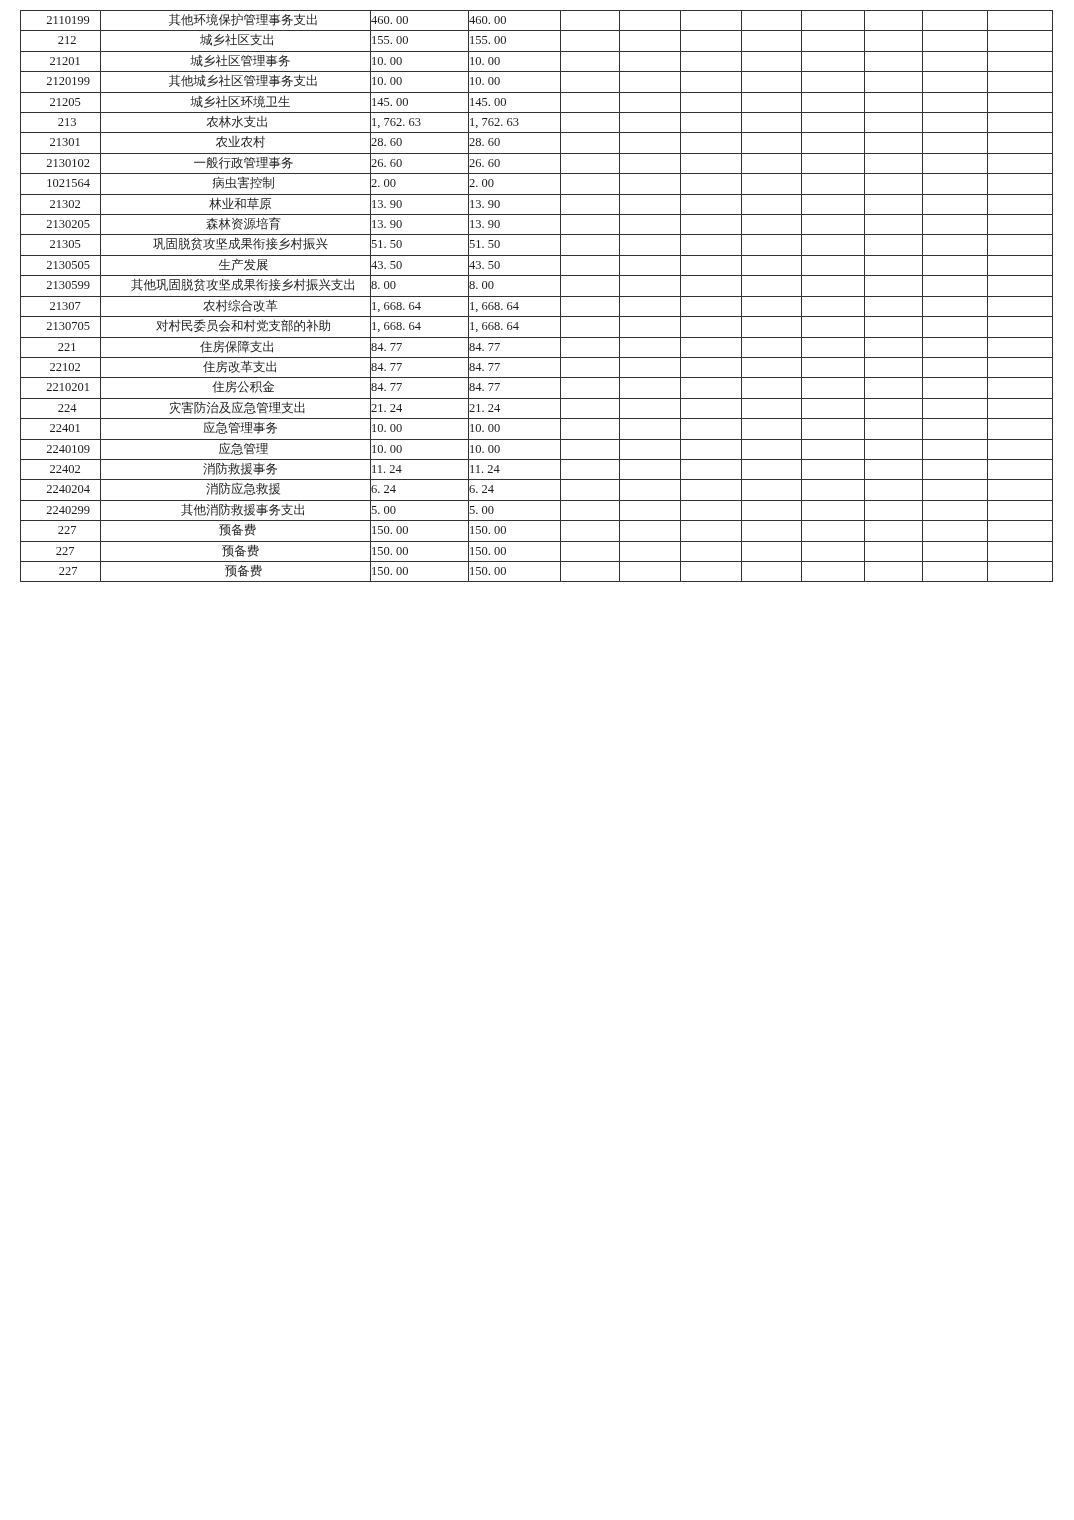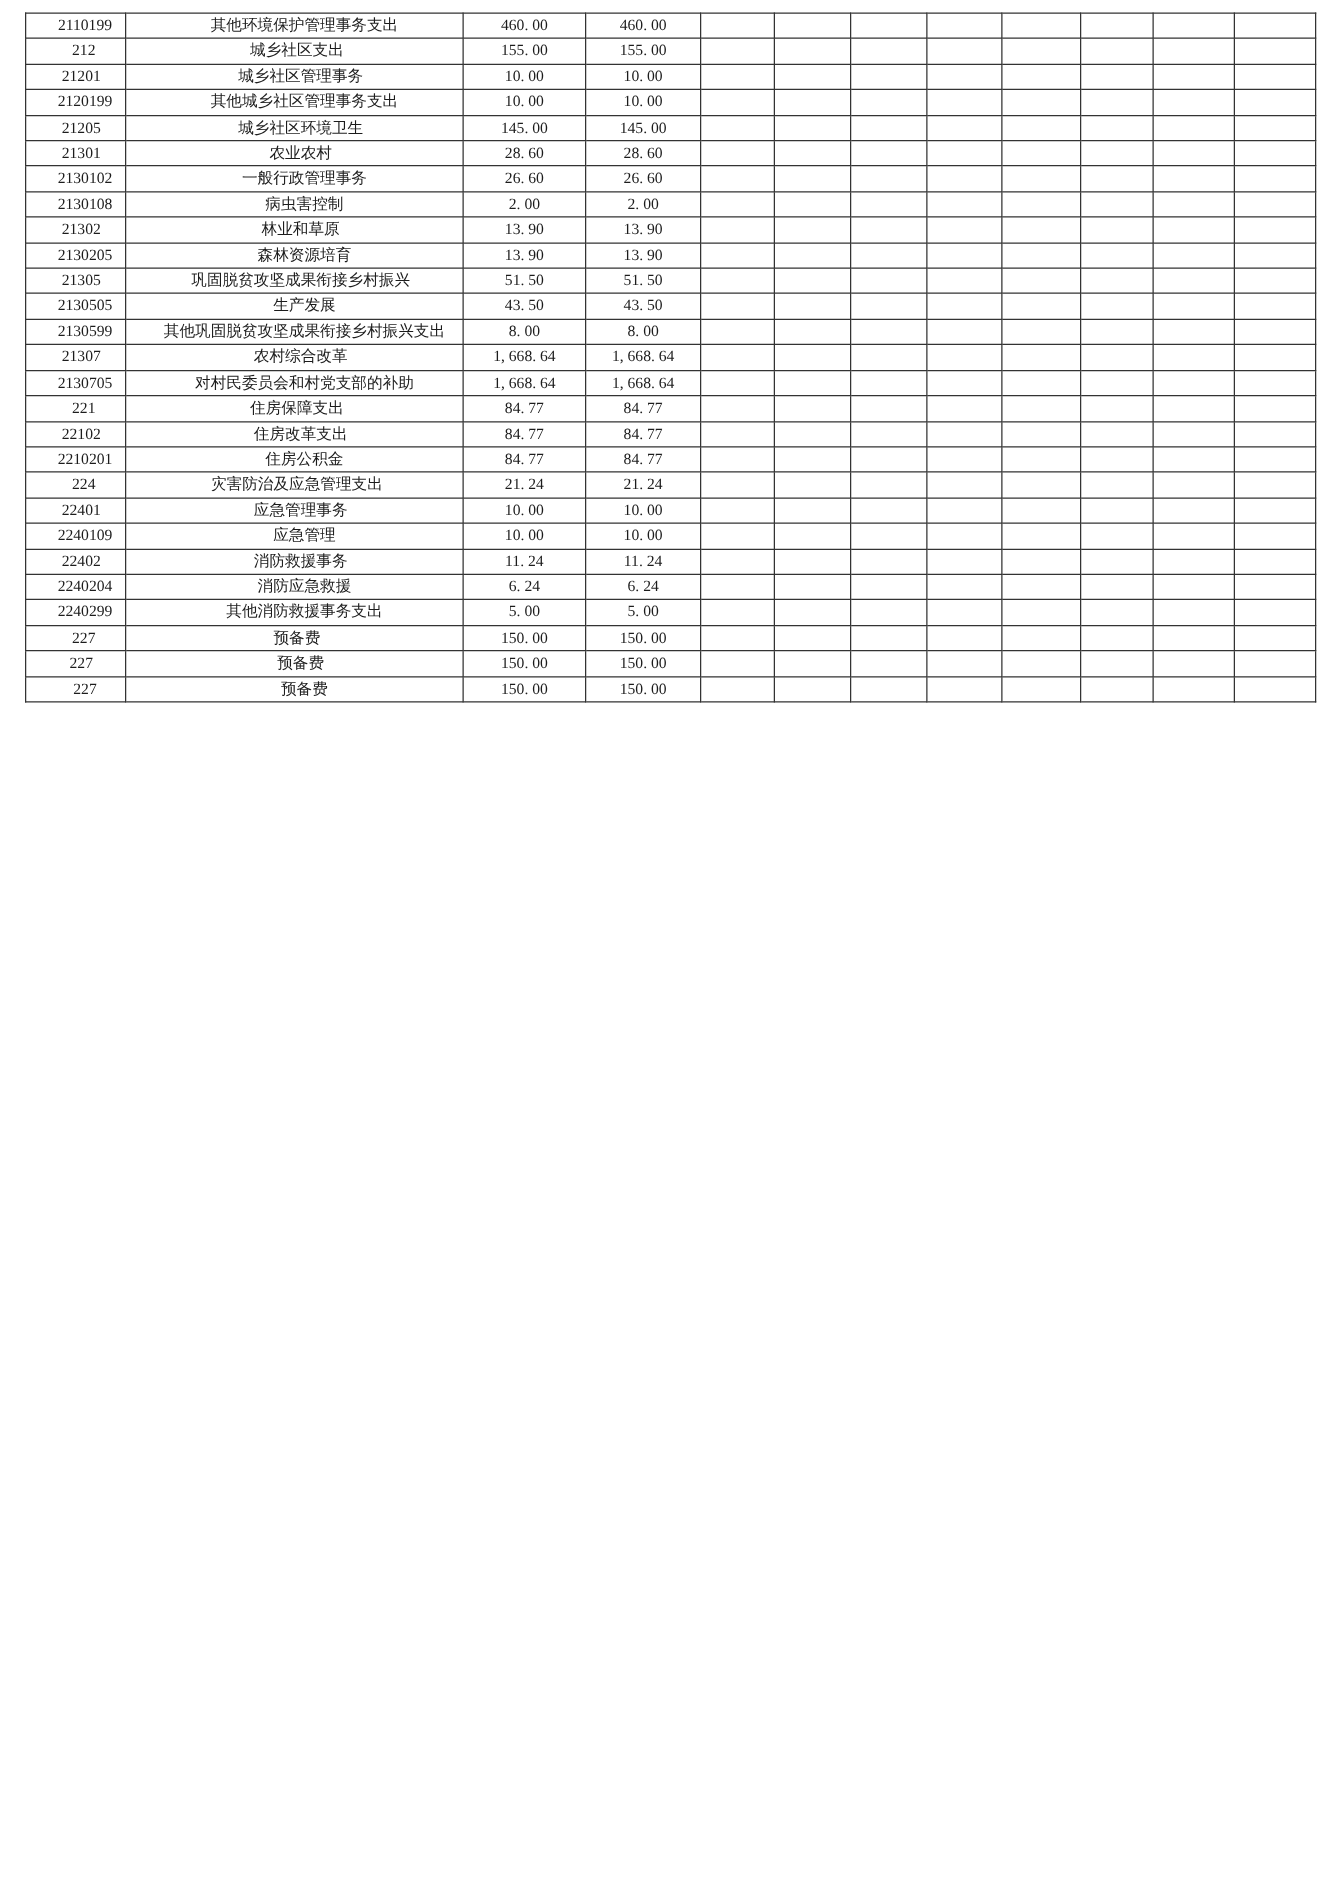--- a/index.html
+++ b/index.html
@@ -36,21 +36,21 @@
   }
   td.code-cell { text-align: center; }
   td.code-cell.lvl1 { padding-left: 13px; }
   td.code-cell.lvl2 { padding-left: 9px; }
   td.code-cell.lvl3 { padding-left: 15px; }
   td.desc-cell { text-align: center; }
   td.desc-cell.lvl1 { padding-left: 4px; margin-left: 41px; }
   td.desc-cell.lvl2 { padding-left: 10px; margin-left: 48px; }
   td.desc-cell.lvl3 { padding-left: 16px; }
   td.amount-cell {
-    text-align: center;
+    text-align: left;
     padding-right: 6px;
   }
   td.empty-cell { background: #ffffff; }
 </style>
 </head>
 <body>
 
 <div class="sheet">
   <table class="budget-table">
     <colgroup>
@@ -132,20 +132,34 @@
   <td class="empty-cell"></td>
           <td class="empty-cell"></td>
           <td class="empty-cell"></td>
           <td class="empty-cell"></td>
           <td class="empty-cell"></td>
           <td class="empty-cell"></td>
           <td class="empty-cell"></td>
           <td class="empty-cell"></td>
         </tr>
         <tr>
+    <td class="code-cell lvl1">213</td>
+    <td class="desc-cell lvl1">农林水支出</td>
+    <td class="amount-cell">1, 762. 63</td>
+    <td class="amount-cell">1, 762. 63</td>
+  <td class="empty-cell"></td>
+          <td class="empty-cell"></td>
+          <td class="empty-cell"></td>
+          <td class="empty-cell"></td>
+          <td class="empty-cell"></td>
+          <td class="empty-cell"></td>
+          <td class="empty-cell"></td>
+          <td class="empty-cell"></td>
+        </tr>
+        <tr>
     <td class="code-cell lvl2">21301</td>
     <td class="desc-cell lvl2">农业农村</td>
     <td class="amount-cell">28. 60</td>
     <td class="amount-cell">28. 60</td>
   <td class="empty-cell"></td>
           <td class="empty-cell"></td>
           <td class="empty-cell"></td>
           <td class="empty-cell"></td>
           <td class="empty-cell"></td>
           <td class="empty-cell"></td>
@@ -160,21 +174,21 @@
   <td class="empty-cell"></td>
           <td class="empty-cell"></td>
           <td class="empty-cell"></td>
           <td class="empty-cell"></td>
           <td class="empty-cell"></td>
           <td class="empty-cell"></td>
           <td class="empty-cell"></td>
           <td class="empty-cell"></td>
         </tr>
         <tr>
-    <td class="code-cell lvl3">2130108</td>
+    <td class="code-cell lvl3">1021564</td>
     <td class="desc-cell lvl3">病虫害控制</td>
     <td class="amount-cell">2. 00</td>
     <td class="amount-cell">2. 00</td>
   <td class="empty-cell"></td>
           <td class="empty-cell"></td>
           <td class="empty-cell"></td>
           <td class="empty-cell"></td>
           <td class="empty-cell"></td>
           <td class="empty-cell"></td>
           <td class="empty-cell"></td>

